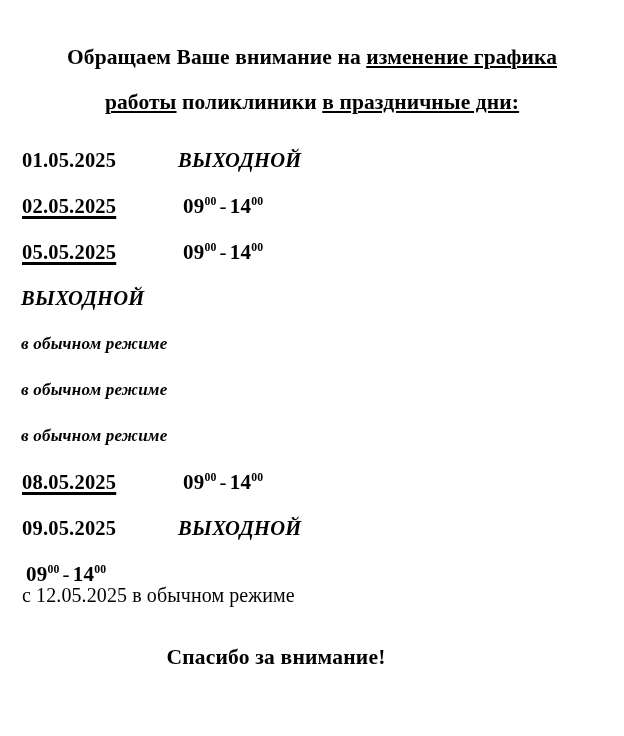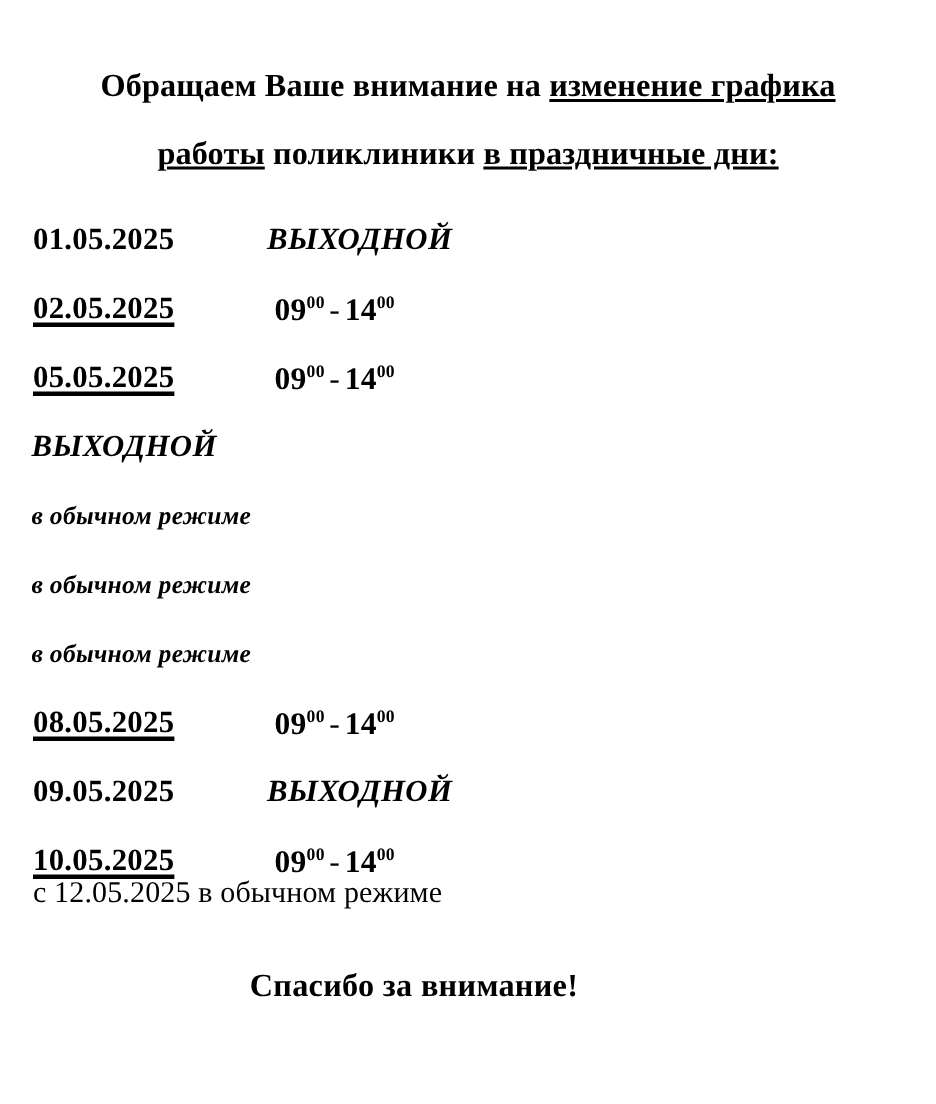--- a/index.html
+++ b/index.html
@@ -172,21 +172,20 @@
       </div>
       <div class="sched-row">
         <div class="date-cell underlined">08.05.2025</div>
         <div class="value-cell"><span class="val-hours"><span>09</span><sup>00</sup><span class="dash">-</span><span>14</span><sup>00</sup></span></div>
       </div>
       <div class="sched-row">
         <div class="date-cell">09.05.2025</div>
         <div class="value-cell"><span class="val-dayoff">ВЫХОДНОЙ</span></div>
       </div>
       <div class="sched-row">
-        <div class="date-cell underlined">10.05.2025</div>
         <div class="value-cell"><span class="val-hours"><span>09</span><sup>00</sup><span class="dash">-</span><span>14</span><sup>00</sup></span></div>
       </div>
     </div>
 
   <div class="footer-note">с 12.05.2025 в обычном режиме</div>
 
   <div class="footer-thanks">Спасибо за внимание!</div>
 
 </div>
 

